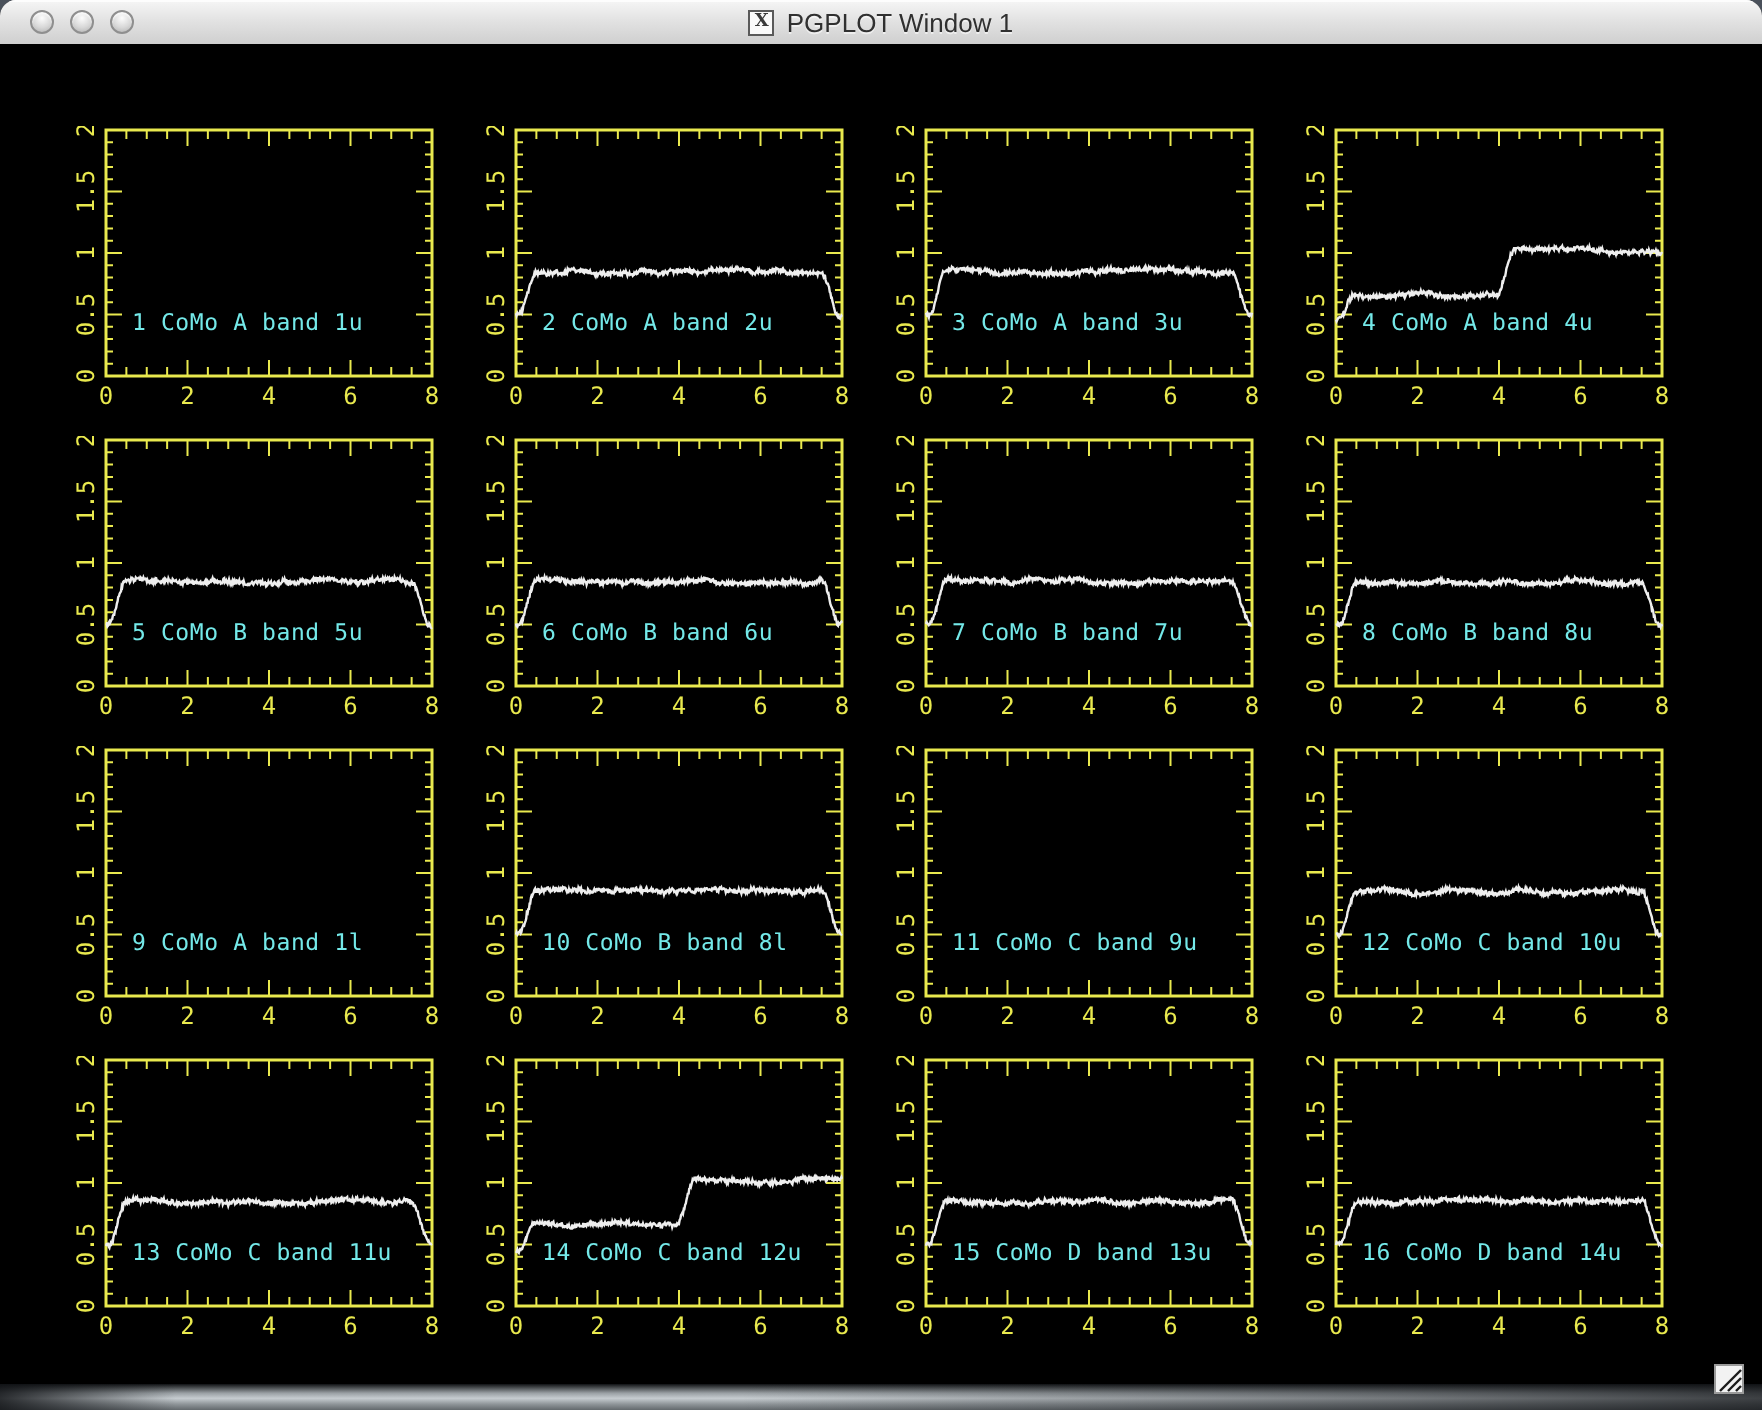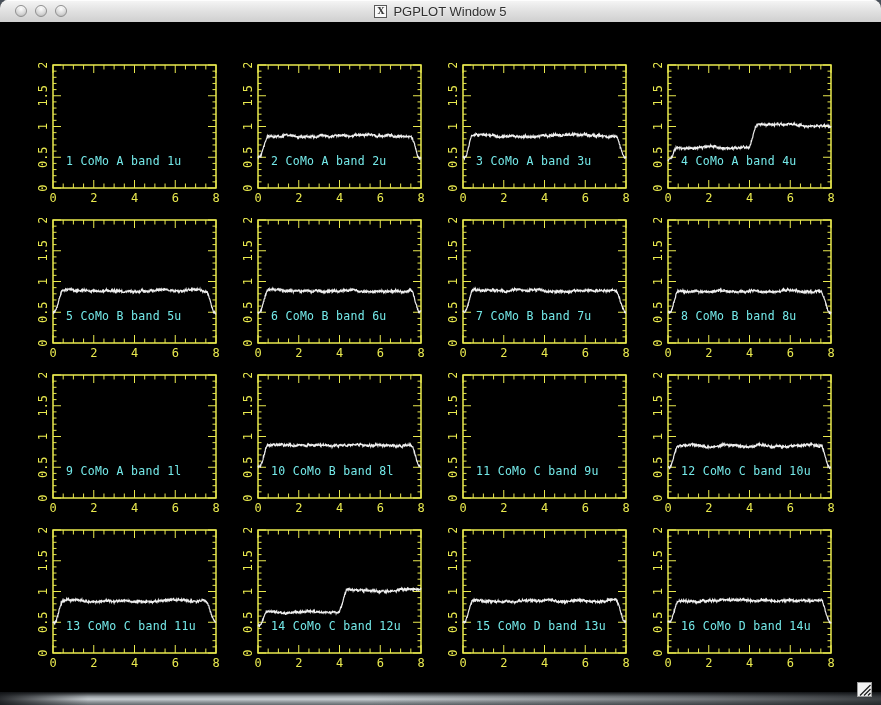--- a/index.html
+++ b/index.html
@@ -65,21 +65,21 @@
 <div class="window">
 
   <div class="titlebar">
     <div class="traffic-lights">
       <span class="tl"></span>
       <span class="tl"></span>
       <span class="tl"></span>
     </div>
     <div class="title-group">
       <span class="x11-icon">X</span>
-      <span class="title-text">PGPLOT Window 5</span>
+      <span class="title-text">PGPLOT Window 1</span>
     </div>
   </div>
 
   <div class="content">
     <div id="plots">
         <svg width="205" height="155" style="left: 32px; top: 41px;">
           <rect x="21" y="2" width="163" height="123" fill="none" stroke="#e9e94e" stroke-width="1.5"></rect>
           <path d="M21 125 l0 -8 M21 2 l0 8 M31.1875 125 l0 -4.5 M31.1875 2 l0 4.5 M41.375 125 l0 -4.5 M41.375 2 l0 4.5 M51.5625 125 l0 -4.5 M51.5625 2 l0 4.5 M61.75 125 l0 -8 M61.75 2 l0 8 M71.9375 125 l0 -4.5 M71.9375 2 l0 4.5 M82.125 125 l0 -4.5 M82.125 2 l0 4.5 M92.3125 125 l0 -4.5 M92.3125 2 l0 4.5 M102.5 125 l0 -8 M102.5 2 l0 8 M112.6875 125 l0 -4.5 M112.6875 2 l0 4.5 M122.875 125 l0 -4.5 M122.875 2 l0 4.5 M133.0625 125 l0 -4.5 M133.0625 2 l0 4.5 M143.25 125 l0 -8 M143.25 2 l0 8 M153.4375 125 l0 -4.5 M153.4375 2 l0 4.5 M163.625 125 l0 -4.5 M163.625 2 l0 4.5 M173.8125 125 l0 -4.5 M173.8125 2 l0 4.5 M184 125 l0 -8 M184 2 l0 8 M21 125 l8 0 M184 125 l-8 0 M21 118.85 l3.5 0 M184 118.85 l-3.5 0 M21 112.7 l3.5 0 M184 112.7 l-3.5 0 M21 106.55 l3.5 0 M184 106.55 l-3.5 0 M21 100.4 l3.5 0 M184 100.4 l-3.5 0 M21 94.25 l8 0 M184 94.25 l-8 0 M21 88.1 l3.5 0 M184 88.1 l-3.5 0 M21 81.94999999999999 l3.5 0 M184 81.94999999999999 l-3.5 0 M21 75.8 l3.5 0 M184 75.8 l-3.5 0 M21 69.65 l3.5 0 M184 69.65 l-3.5 0 M21 63.5 l8 0 M184 63.5 l-8 0 M21 57.349999999999994 l3.5 0 M184 57.349999999999994 l-3.5 0 M21 51.19999999999999 l3.5 0 M184 51.19999999999999 l-3.5 0 M21 45.05 l3.5 0 M184 45.05 l-3.5 0 M21 38.89999999999999 l3.5 0 M184 38.89999999999999 l-3.5 0 M21 32.75 l8 0 M184 32.75 l-8 0 M21 26.599999999999994 l3.5 0 M184 26.599999999999994 l-3.5 0 M21 20.44999999999999 l3.5 0 M184 20.44999999999999 l-3.5 0 M21 14.299999999999997 l3.5 0 M184 14.299999999999997 l-3.5 0 M21 8.149999999999991 l3.5 0 M184 8.149999999999991 l-3.5 0 M21 2 l8 0 M184 2 l-8 0 " stroke="#e9e94e" stroke-width="1" fill="none"></path>
           <text x="21" y="139" fill="#e9e94e" text-anchor="middle" font-family="&quot;DejaVu Sans Mono&quot;, monospace" font-size="12px">0</text>
           <text x="61.75" y="139" fill="#e9e94e" text-anchor="middle" font-family="&quot;DejaVu Sans Mono&quot;, monospace" font-size="12px">2</text>

